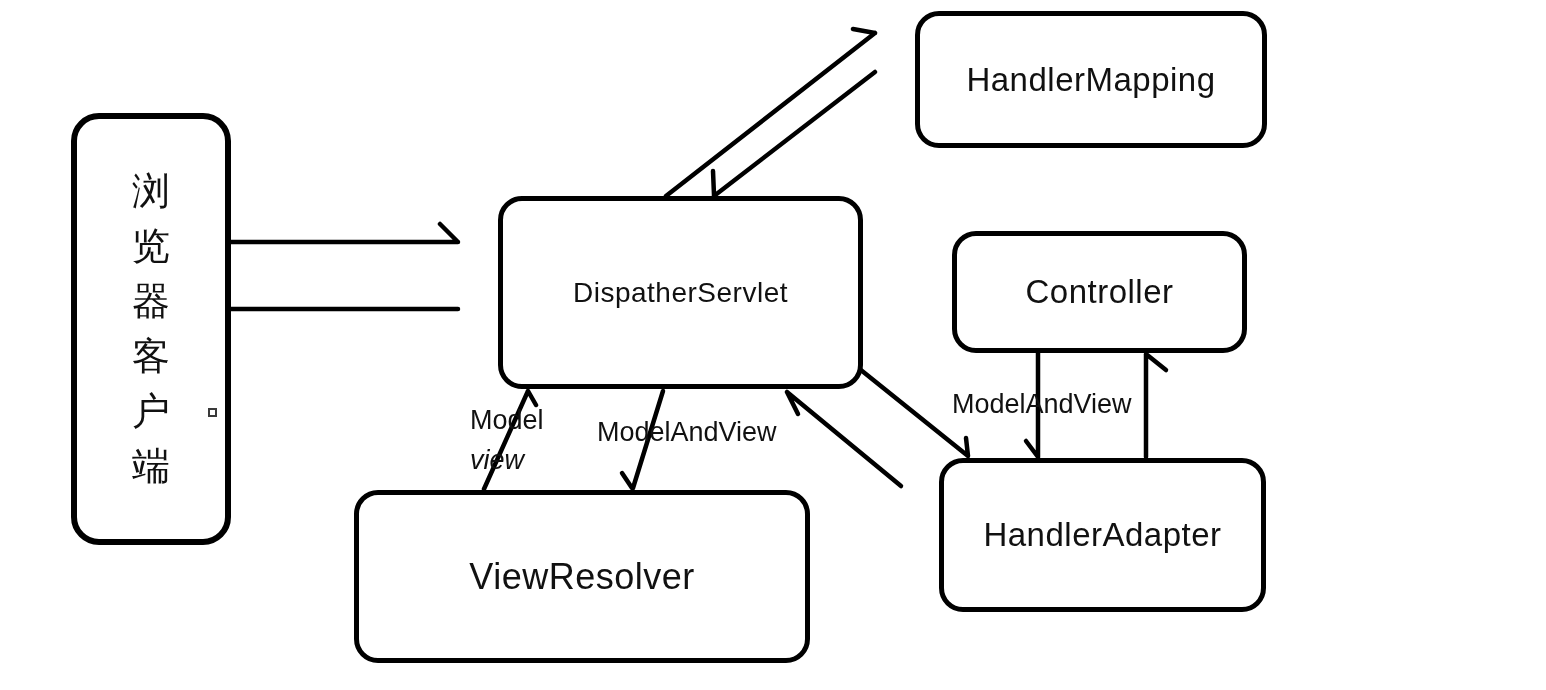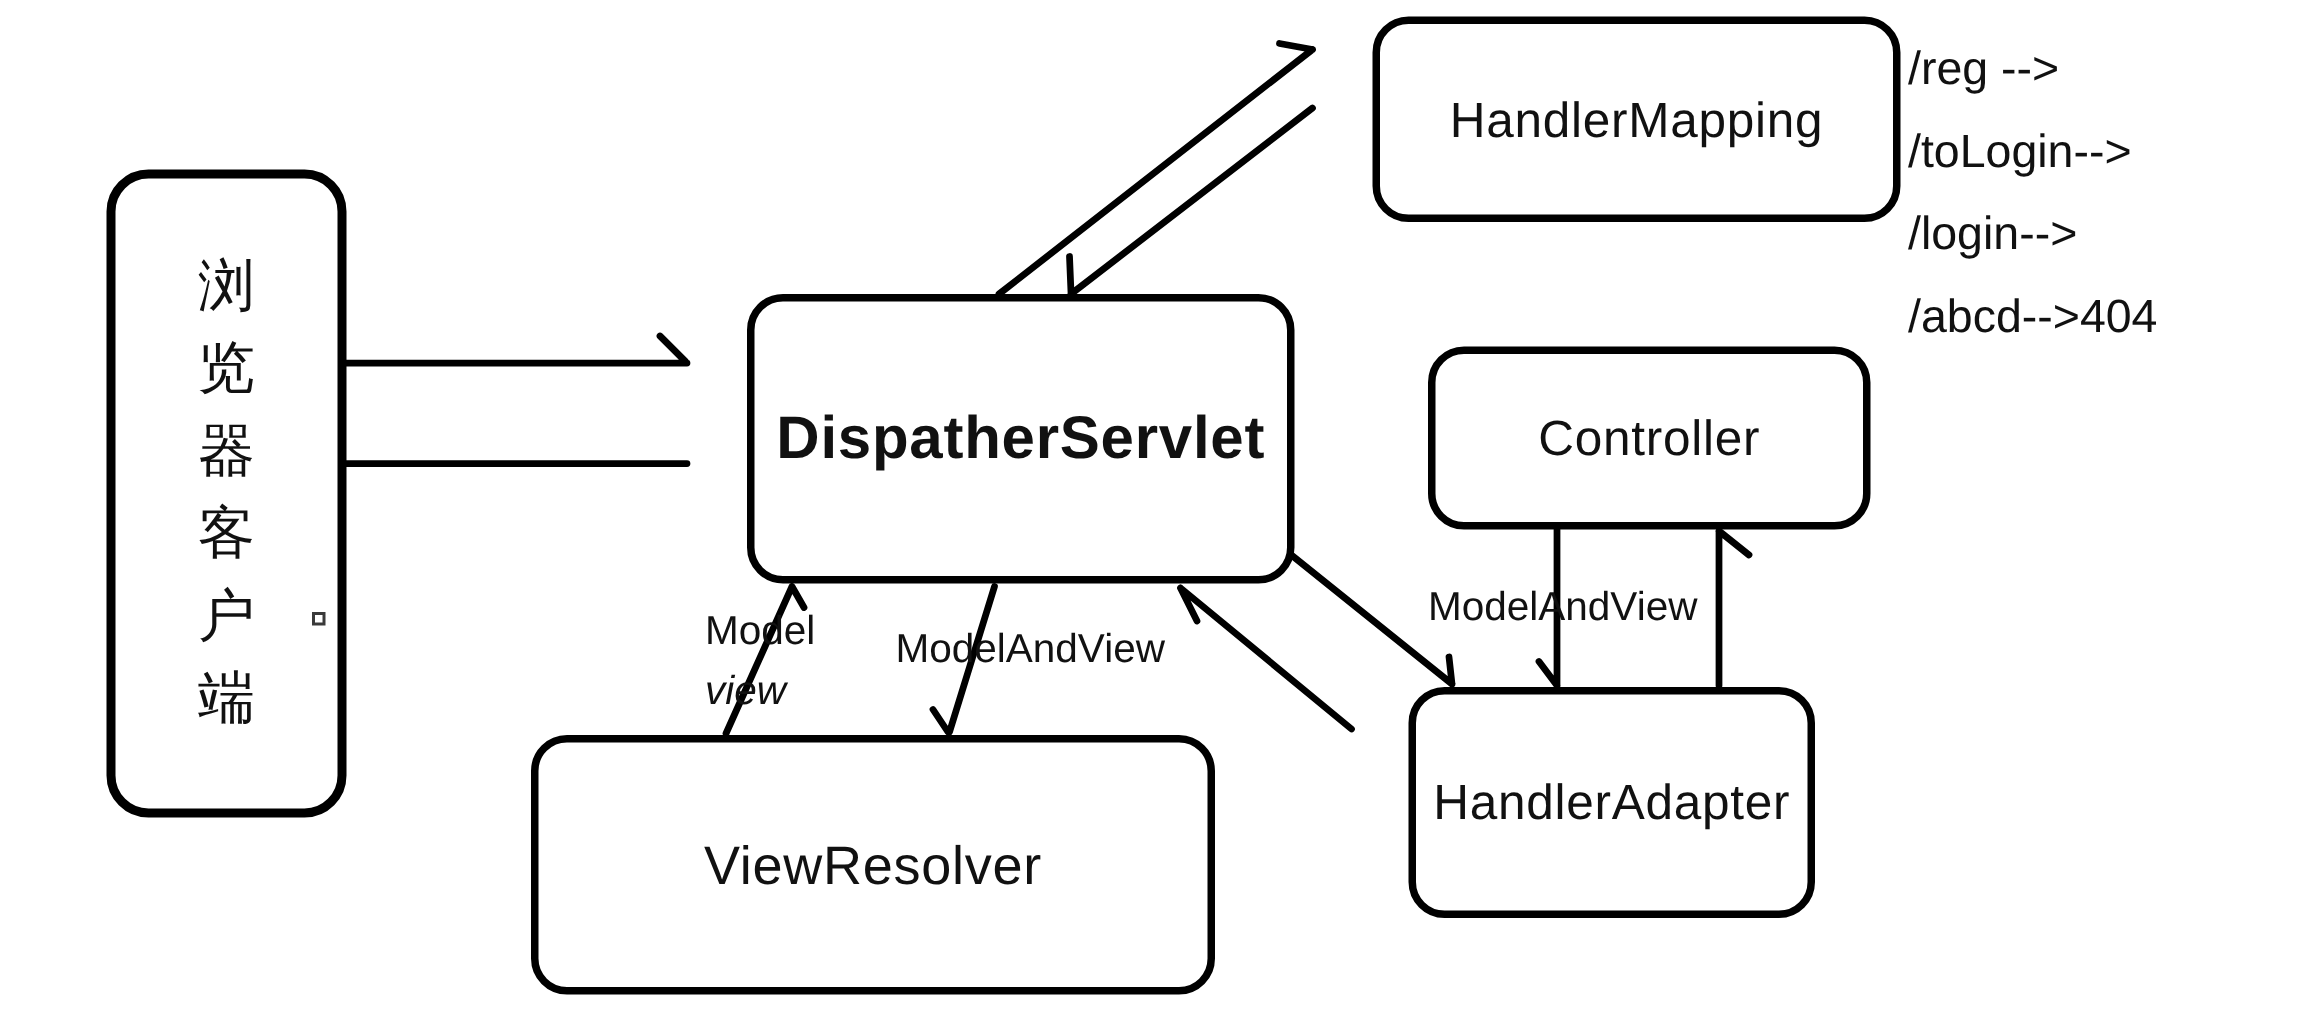--- a/index.html
+++ b/index.html
@@ -49,32 +49,32 @@
   }
   #browser-box .cjk-char {
     font-size: 38px;
     line-height: 55px;
     display: block;
   }
   #dispatcher-box {
     left: 460px; top: 196px;
     width: 365px; height: 193px;
   }
-  #dispatcher-box .node-label { font-weight: bold; font-size: 40px; }
+  #dispatcher-box .node-label { font-weight: normal; font-size: 28px; }
   #handler-mapping-box {
     left: 877px; top: 11px;
     width: 352px; height: 137px;
   }
   #controller-box {
     left: 914px; top: 231px;
     width: 295px; height: 122px;
   }
   #handler-adapter-box {
     left: 901px; top: 458px;
-    width: 271px; height: 154px;
+    width: 327px; height: 154px;
   }
   #view-resolver-box {
     left: 316px; top: 490px;
     width: 456px; height: 173px;
   }
   #view-resolver-box .node-label { font-size: 36px; }
 
   .edge-label {
     position: absolute;
     font-size: 27px;
@@ -162,23 +162,17 @@
 
   <div class="node" id="view-resolver-box">
     <span class="node-label">ViewResolver</span>
   </div>
 
   <div class="edge-label" id="label-model">Model</div>
   <div class="edge-label" id="label-view">view</div>
   <div class="edge-label" id="label-mav-left">ModelAndView</div>
   <div class="edge-label" id="label-mav-right">ModelAndView</div>
 
-  <div class="note-block" id="routes-note">
-    <div>/reg --&gt;</div>
-    <div>/toLogin--&gt;</div>
-    <div>/login--&gt;</div>
-    <div>/abcd--&gt;404</div>
-  </div>
 
 
   <div id="stray-square"></div>
 
 </div>
 
 </body></html>

